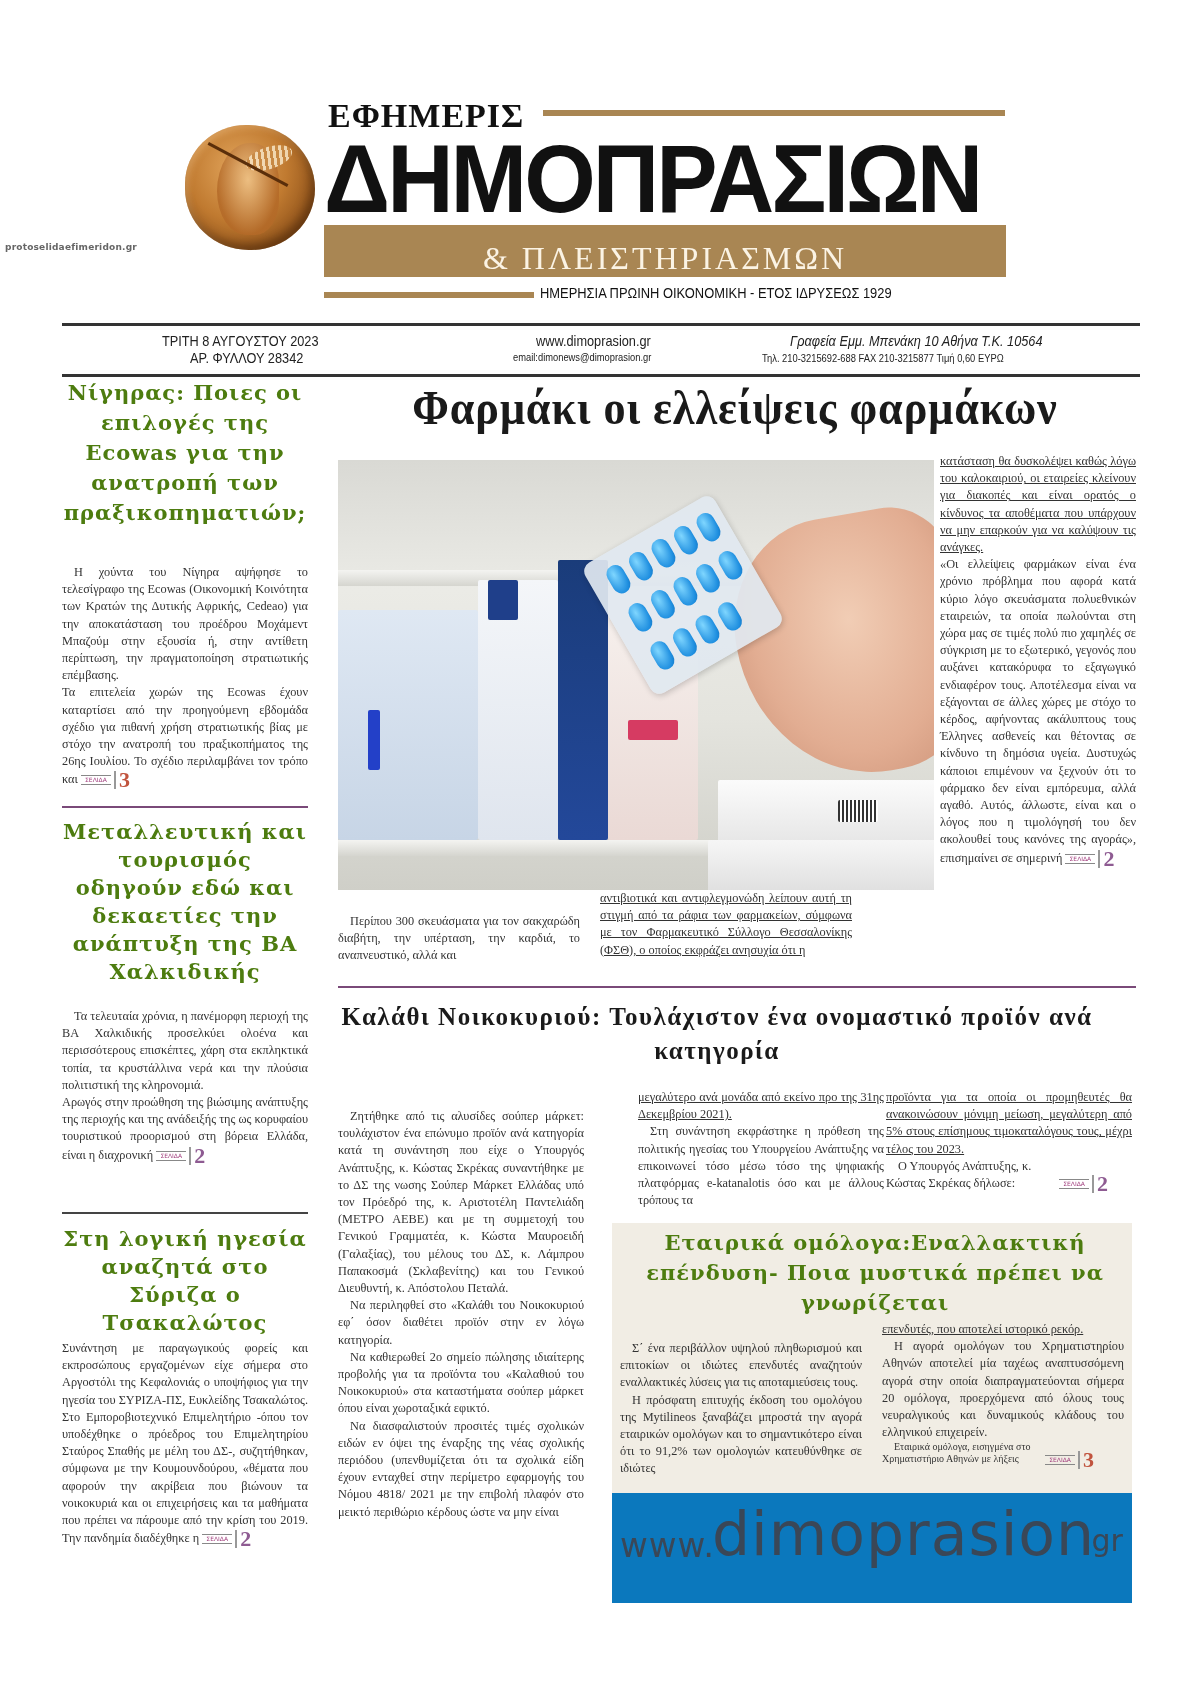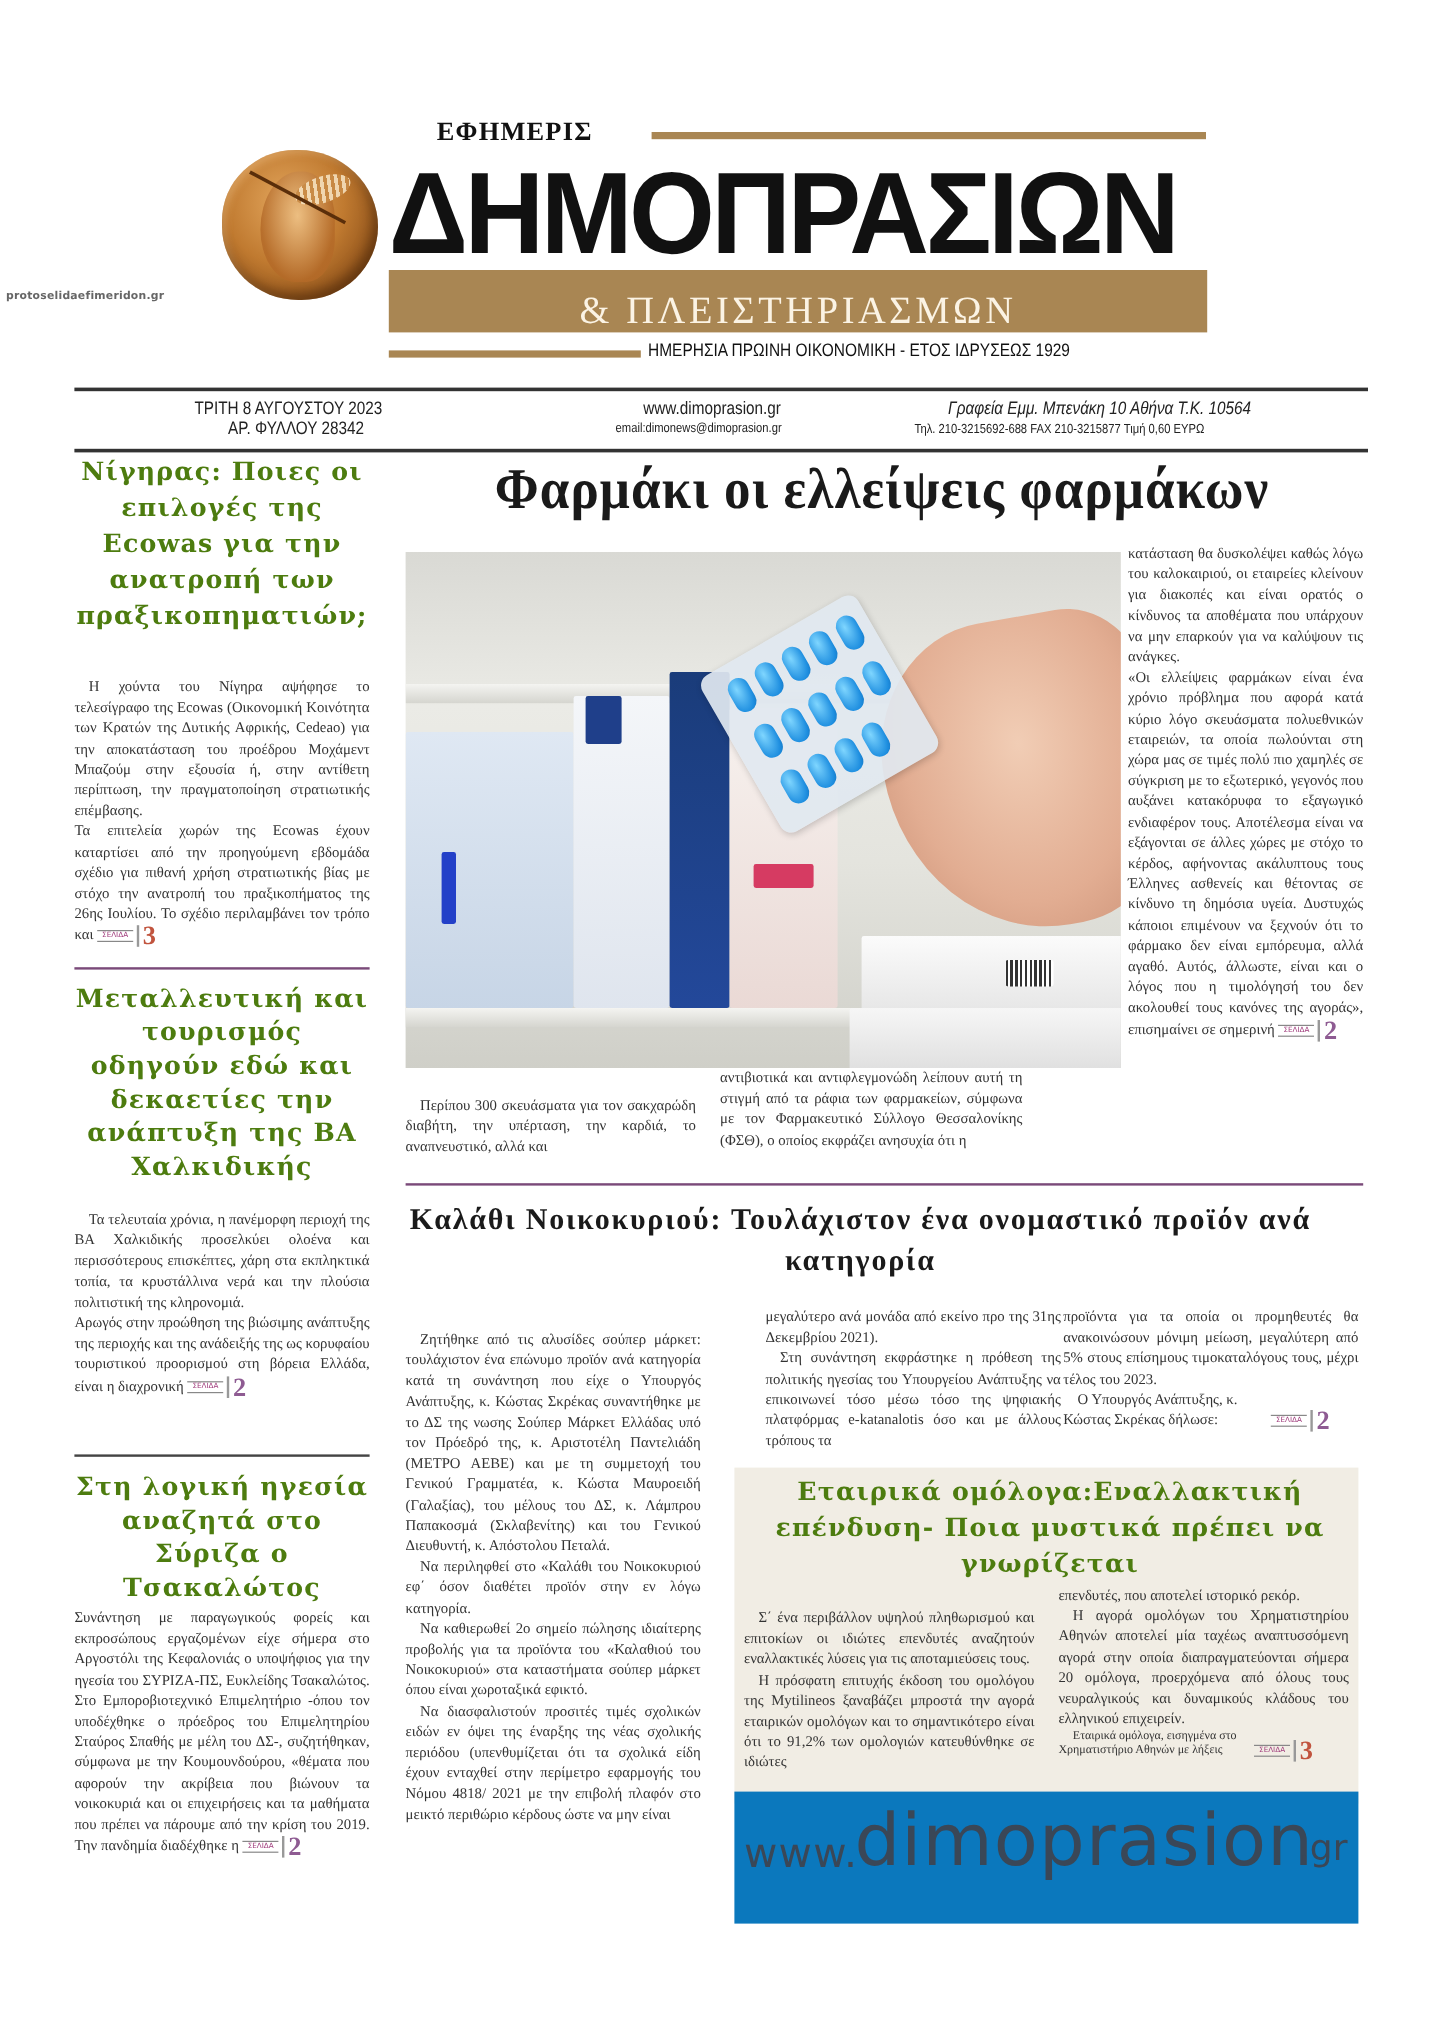--- a/index.html
+++ b/index.html
@@ -10,40 +10,40 @@
 
   
   .watermark { left: 5px; top: 242px; font-family: "DejaVu Sans", sans-serif; font-size: 9px; font-weight: bold; color: #666; letter-spacing: 0.2px; }
 
   
   .coin { left: 185px; top: 125px; width: 130px; height: 125px; border-radius: 48% 52% 50% 50%; background: radial-gradient(ellipse at 40% 35%, #e2a55c 0%, #c07a30 45%, #8a4e18 80%, #6c3a10 100%); box-shadow: inset -4px -6px 10px rgba(60,30,5,.5), inset 3px 3px 6px rgba(255,210,150,.4); overflow: hidden; }
   .coin-face { position: absolute; left: 32px; top: 18px; width: 62px; height: 92px; border-radius: 55% 45% 40% 50%; background: radial-gradient(ellipse at 50% 40%, #f0c58a 0%, #b46a28 70%); opacity: .85; }
   .coin-wing { position: absolute; left: 60px; top: 22px; width: 48px; height: 22px; border-radius: 50%; background: repeating-linear-gradient(100deg, #f5e0bd 0 3px, #c88a45 3px 6px); transform: rotate(-18deg); opacity: .9; }
   .coin-band { position: absolute; left: 18px; top: 38px; width: 90px; height: 3px; background: #5a2e0a; transform: rotate(28deg); }
 
-  .mast-small { left: 328px; top: 97px; font-family: "Liberation Serif", serif; font-weight: bold; font-size: 22px; color: #111; letter-spacing: 1px; margin-left: 36px; }
+  .mast-small { left: 328px; top: 97px; font-family: "Liberation Serif", serif; font-weight: bold; font-size: 34px; color: #111; letter-spacing: 1px; }
   .rule-gold-top { left: 543px; top: 110px; width: 462px; height: 6px; background: #a98653; }
   .mast-big { left: 324px; top: 130px; width: 682px; font-family: "Liberation Sans", sans-serif; font-weight: 900; font-size: 92px; line-height: 92px; color: #111; letter-spacing: -3px; transform: scaleY(1.05); transform-origin: top left; white-space: nowrap; }
   .mast-band { left: 324px; top: 225px; width: 682px; height: 52px; background: #a98653; display: flex; align-items: flex-end; justify-content: center; }
   .mast-band span { font-family: "Liberation Serif", serif; font-size: 32px; color: #fbf3e4; letter-spacing: 3px; }
   .rule-gold-bot { left: 324px; top: 292px; width: 210px; height: 6px; background: #a98653; }
   .mast-tag { left: 540px; top: 284px; font-family: "Liberation Sans", sans-serif; font-size: 15px; color: #111; transform: scaleX(.86); transform-origin: left; white-space: nowrap; }
 
   
   .rule-dark { left: 62px; height: 3px; background: #333; }
   .info { font-family: "Liberation Sans", sans-serif; color: #222; transform: scaleX(.85); transform-origin: left; white-space: nowrap; }
 
   
   .hl { font-family: "DejaVu Serif", serif; font-weight: bold; color: #4d7c0f; text-align: center; letter-spacing: 1px; }
   .hl-cond { font-family: "Liberation Serif", serif; font-weight: bold; color: #1a1a1a; text-align: center; }
 
   
   .body { font-family: "Liberation Serif", serif; font-size: 12.3px; line-height: 17.2px; color: #333; text-align: justify; }
   .body p { text-indent: 12px; }
-  .body p.noindent { text-indent: 0; }
+  .body p.noindent { text-indent: 0; text-decoration: underline; }
 
   .divider-purple { height: 2px; background: #7a4a79; }
 
   
   .pref { display: inline-flex; align-items: center; gap: 3px; vertical-align: middle; }
   .pref .tag { display: inline-block; width: 30px; height: 10px; border-top: 1px solid #888; border-bottom: 1px solid #888; font-family: "DejaVu Sans", sans-serif; font-size: 6px; color: #a03c7c; text-align: center; line-height: 8px; }
   .pref .bar { display: inline-block; width: 2px; height: 18px; background: #999; }
   .pref .num { font-family: "Liberation Serif", serif; font-weight: bold; font-size: 22px; line-height: 20px; }
   .num-red { color: #c1543e; }
   .num-purple { color: #8e5b92; }

